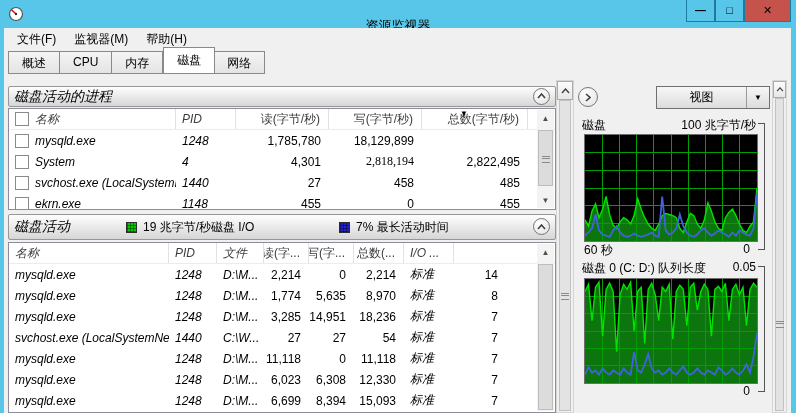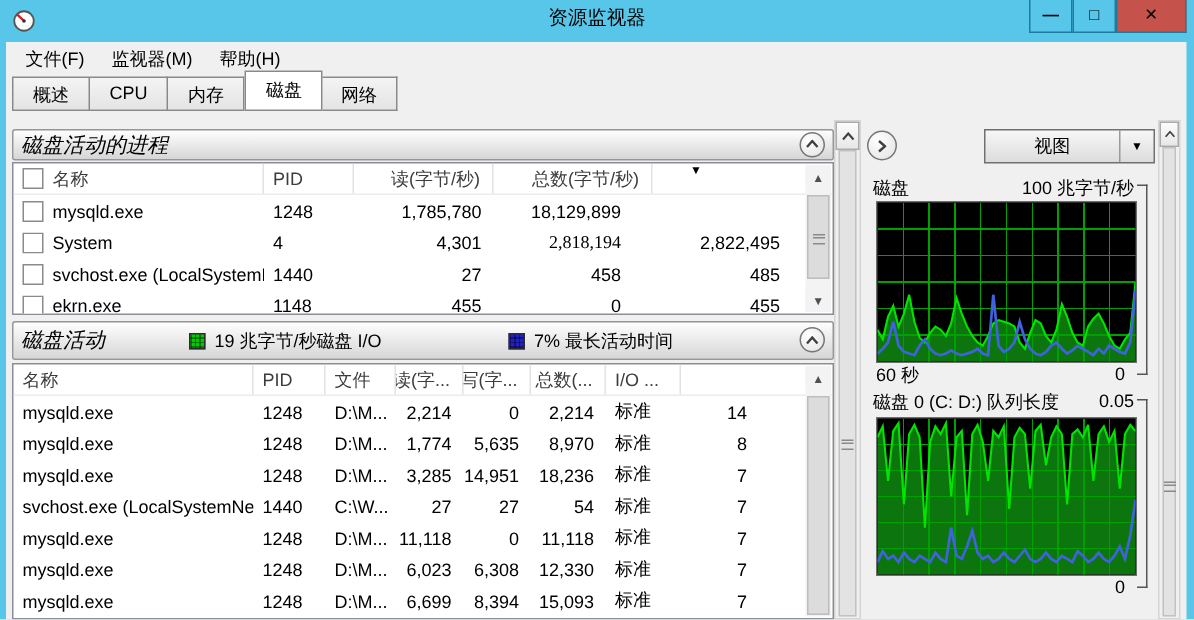--- a/index.html
+++ b/index.html
@@ -2,21 +2,21 @@
 <html><head>
 <meta charset="utf-8">
 <style>
   html,body{margin:0;padding:0;background:#d8d8d8;}
   .window{position:relative;width:796px;height:413px;overflow:hidden;
     font-family:"Liberation Sans","DejaVu Sans",sans-serif;font-size:12px;color:#000;
     background:#f0f0f0;}
   
   .titlebar{position:absolute;left:0;top:0;width:796px;height:28px;background:#58c6e8;}
   .app-icon{position:absolute;left:8px;top:6px;width:16px;height:16px;}
-  .title-text{position:absolute;left:0;right:0;top:3px;text-align:center;font-size:13px;color:#000;}
+  .title-text{position:absolute;left:0;right:0;top:17px;text-align:center;font-size:13px;color:#000;}
   .winbtns{position:absolute;right:5px;top:0;display:flex;}
   .winbtn{width:27px;height:21px;display:flex;align-items:center;justify-content:center;
     border:1px solid #1e7ba0;border-top:none;background:#58c6e8;font-weight:bold;color:#000;}
   .winbtn.close{width:45px;background:#c5534b;}
   .winbtn .glyph{font-size:11px;line-height:11px;}
   
   .window-body{position:absolute;left:0;right:0;top:28px;bottom:0;background:#f0f0f0;
     border-left:4px solid #58c6e8;border-right:5px solid #58c6e8;}
   
   .menubar{position:absolute;left:0;top:0;right:0;height:22px;display:flex;align-items:center;padding-left:4px;}
@@ -37,21 +37,21 @@
   .chip{width:11px;height:11px;margin-right:6px;border:1px solid #2d2d2d;box-sizing:border-box;
     background-image:repeating-linear-gradient(0deg,rgba(0,0,0,.38) 0 1px,transparent 1px 3px),
                      repeating-linear-gradient(90deg,rgba(0,0,0,.38) 0 1px,transparent 1px 3px);}
   
   .tbl{position:absolute;background:#fff;border:1px solid #8b8e97;box-sizing:border-box;overflow:hidden;}
   .tbl-head{display:flex;height:20px;border-bottom:1px solid #ececec;}
   .hcell{box-sizing:border-box;border-right:1px solid #e2e2e2;color:#3c3c3c;display:flex;align-items:center;
     overflow:hidden;white-space:nowrap;flex-shrink:0;}
   .trow{display:flex;height:21px;align-items:center;}
   .cell{box-sizing:border-box;overflow:hidden;white-space:nowrap;flex-shrink:0;}
-  .al{padding-left:6px;text-align:left;}
+  .al{padding-left:6px;text-align:left;font-style:italic;}
   .ar{padding-right:8px;text-align:right;justify-content:flex-end;}
   .cell.ar{padding-right:8px;}
   .cell.resp{padding-right:38px;}
   .hcell.resp{padding-right:4px;}
   .cb{display:inline-block;width:12px;height:12px;border:1px solid #8a8a8a;background:#fff;margin:0 6px 0 0;flex-shrink:0;}
   .sort-arrow{position:absolute;font-size:8px;line-height:8px;color:#000;z-index:3;}
   
   .sb{position:absolute;top:1px;right:1px;bottom:1px;width:17px;background:#f3f3f3;}
   .sb-btn{position:absolute;left:0;width:17px;height:16px;display:flex;align-items:center;justify-content:center;
     color:#505050;font-size:8px;background:#f3f3f3;}
@@ -124,20 +124,23 @@
       <div class="tbl-head">
           <div class="hcell al" style="width: 167px;">
             <span class="cb"></span>
             <span>名称</span>
           </div>
           <div class="hcell al" style="width: 60px;">
             <span>PID</span>
           </div>
           <div class="hcell ar" style="width: 93px;">
             <span>读(字节/秒)</span>
+          </div>
+          <div class="hcell ar" style="width: 93px;">
+            <span>写(字节/秒)</span>
           </div>
           <div class="hcell ar" style="width: 106px;">
             <span>总数(字节/秒)</span>
           </div>
         </div>
       <div class="tbl-body">
           <div class="trow">
             <div class="cell al" style="width: 167px; display: flex; align-items: center;">
               <span class="cb"></span>
               <span>mysqld.exe</span>

